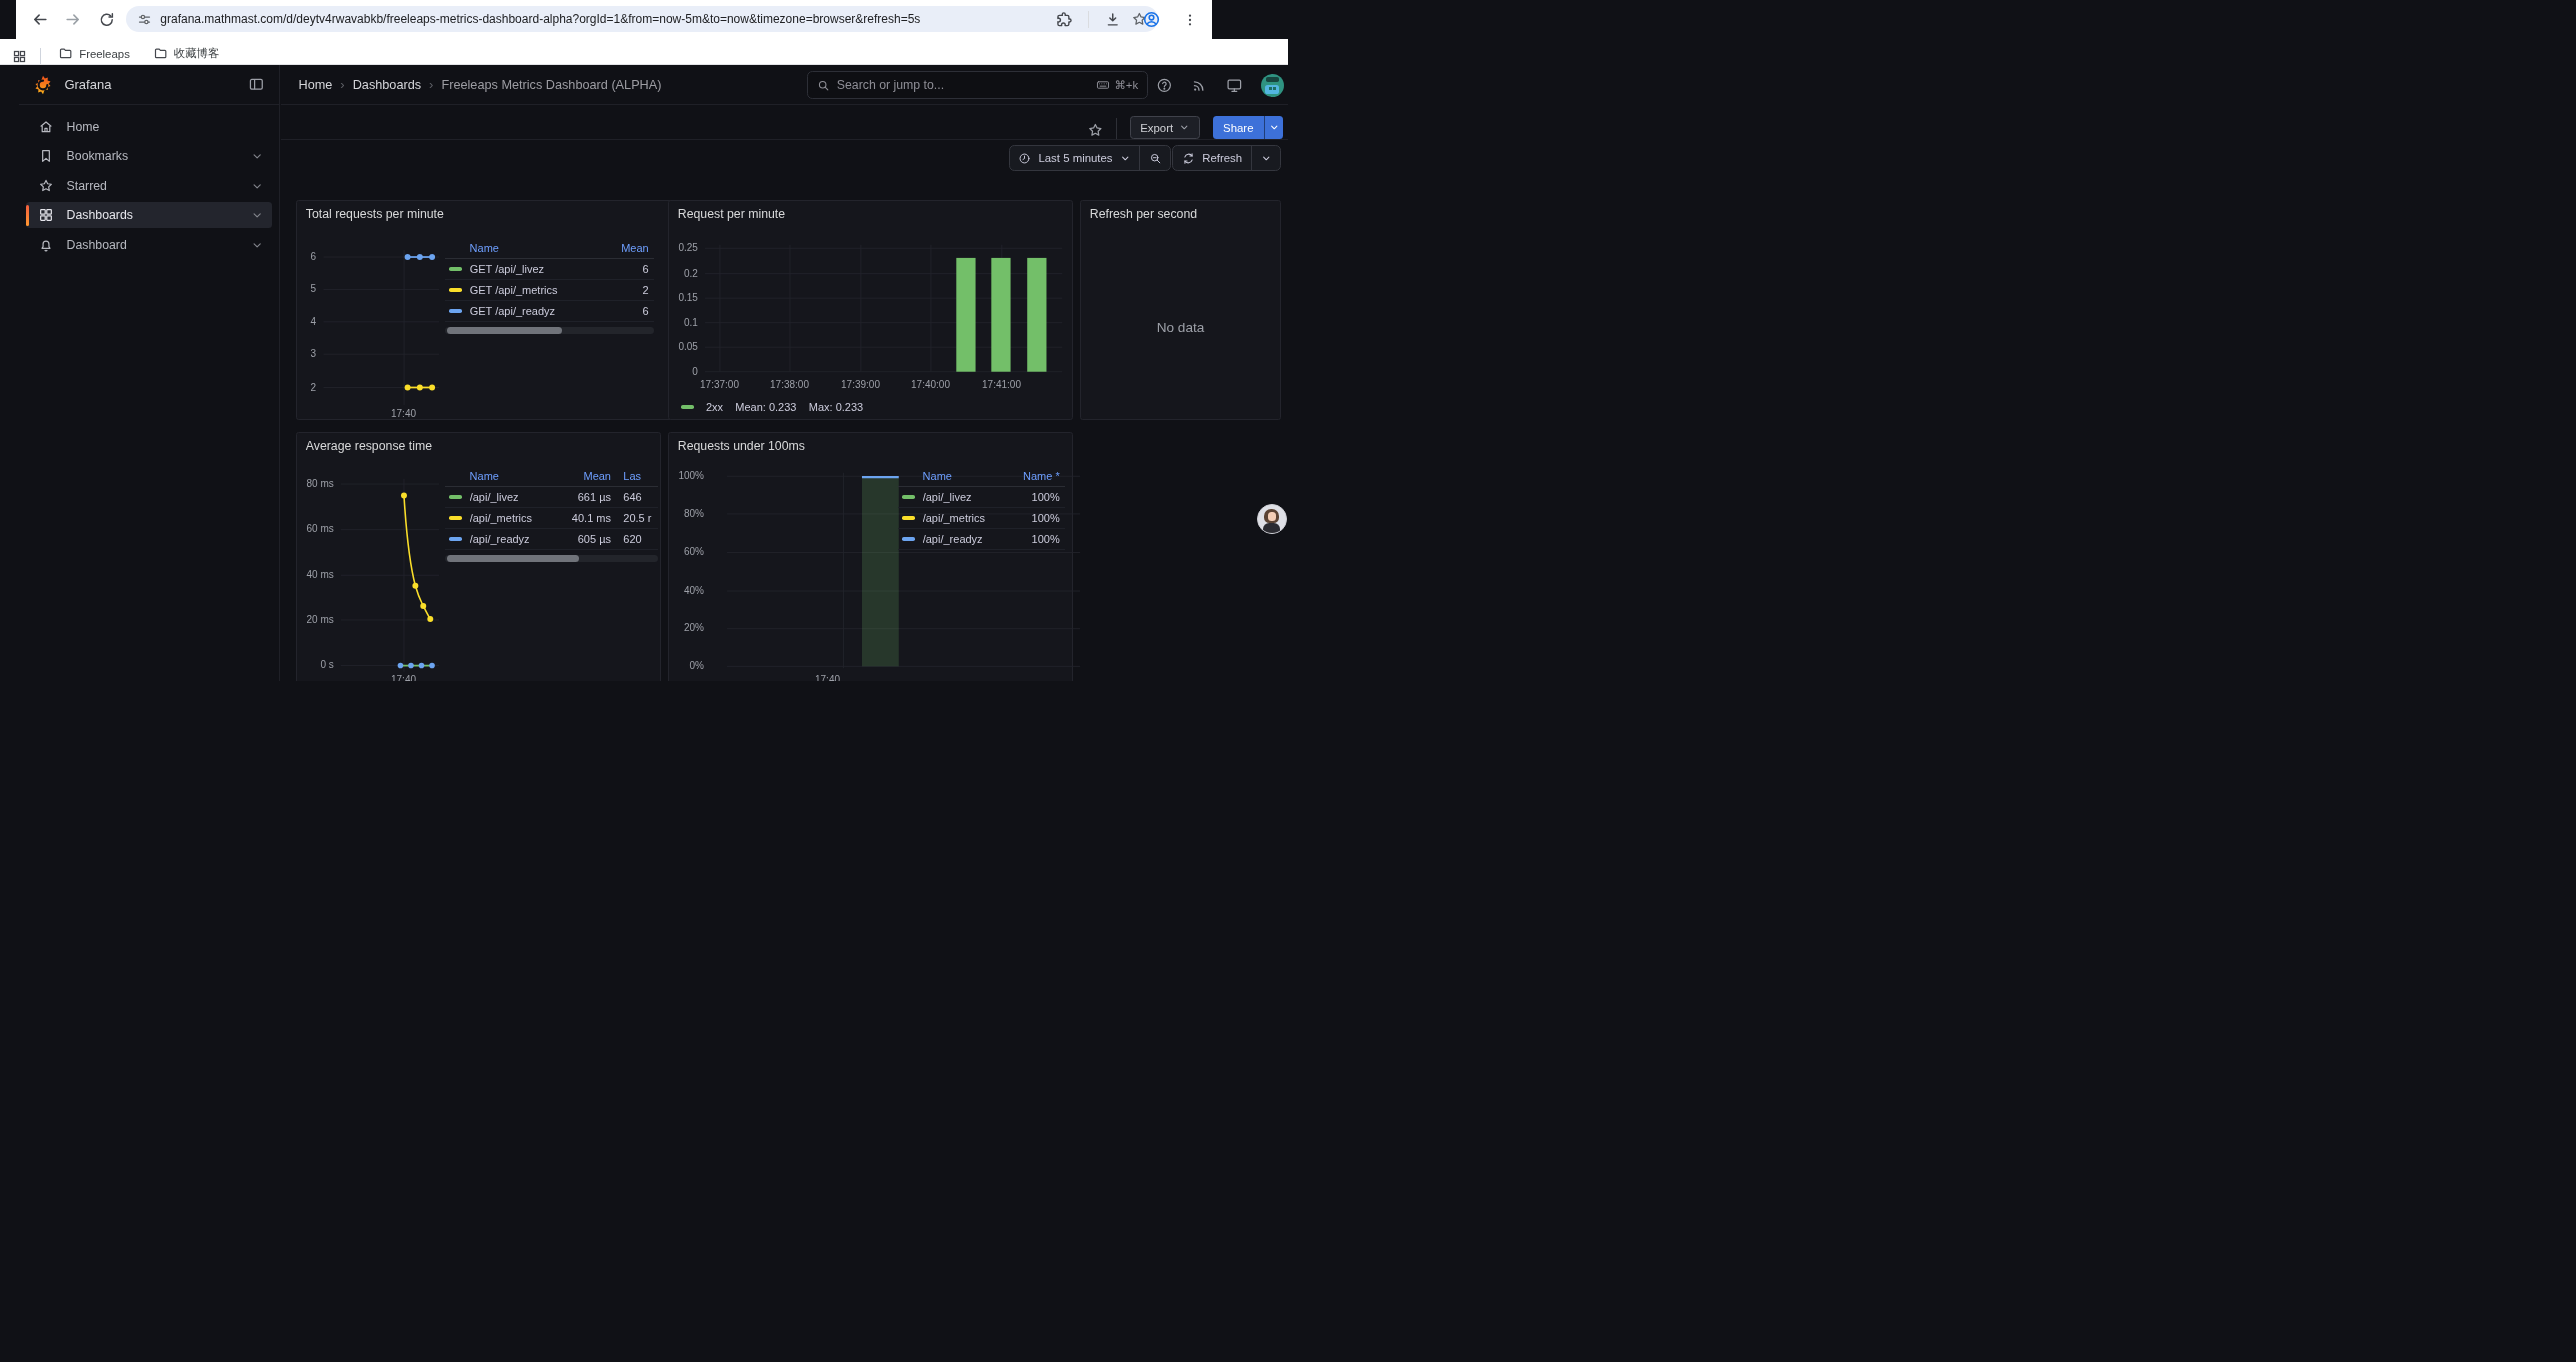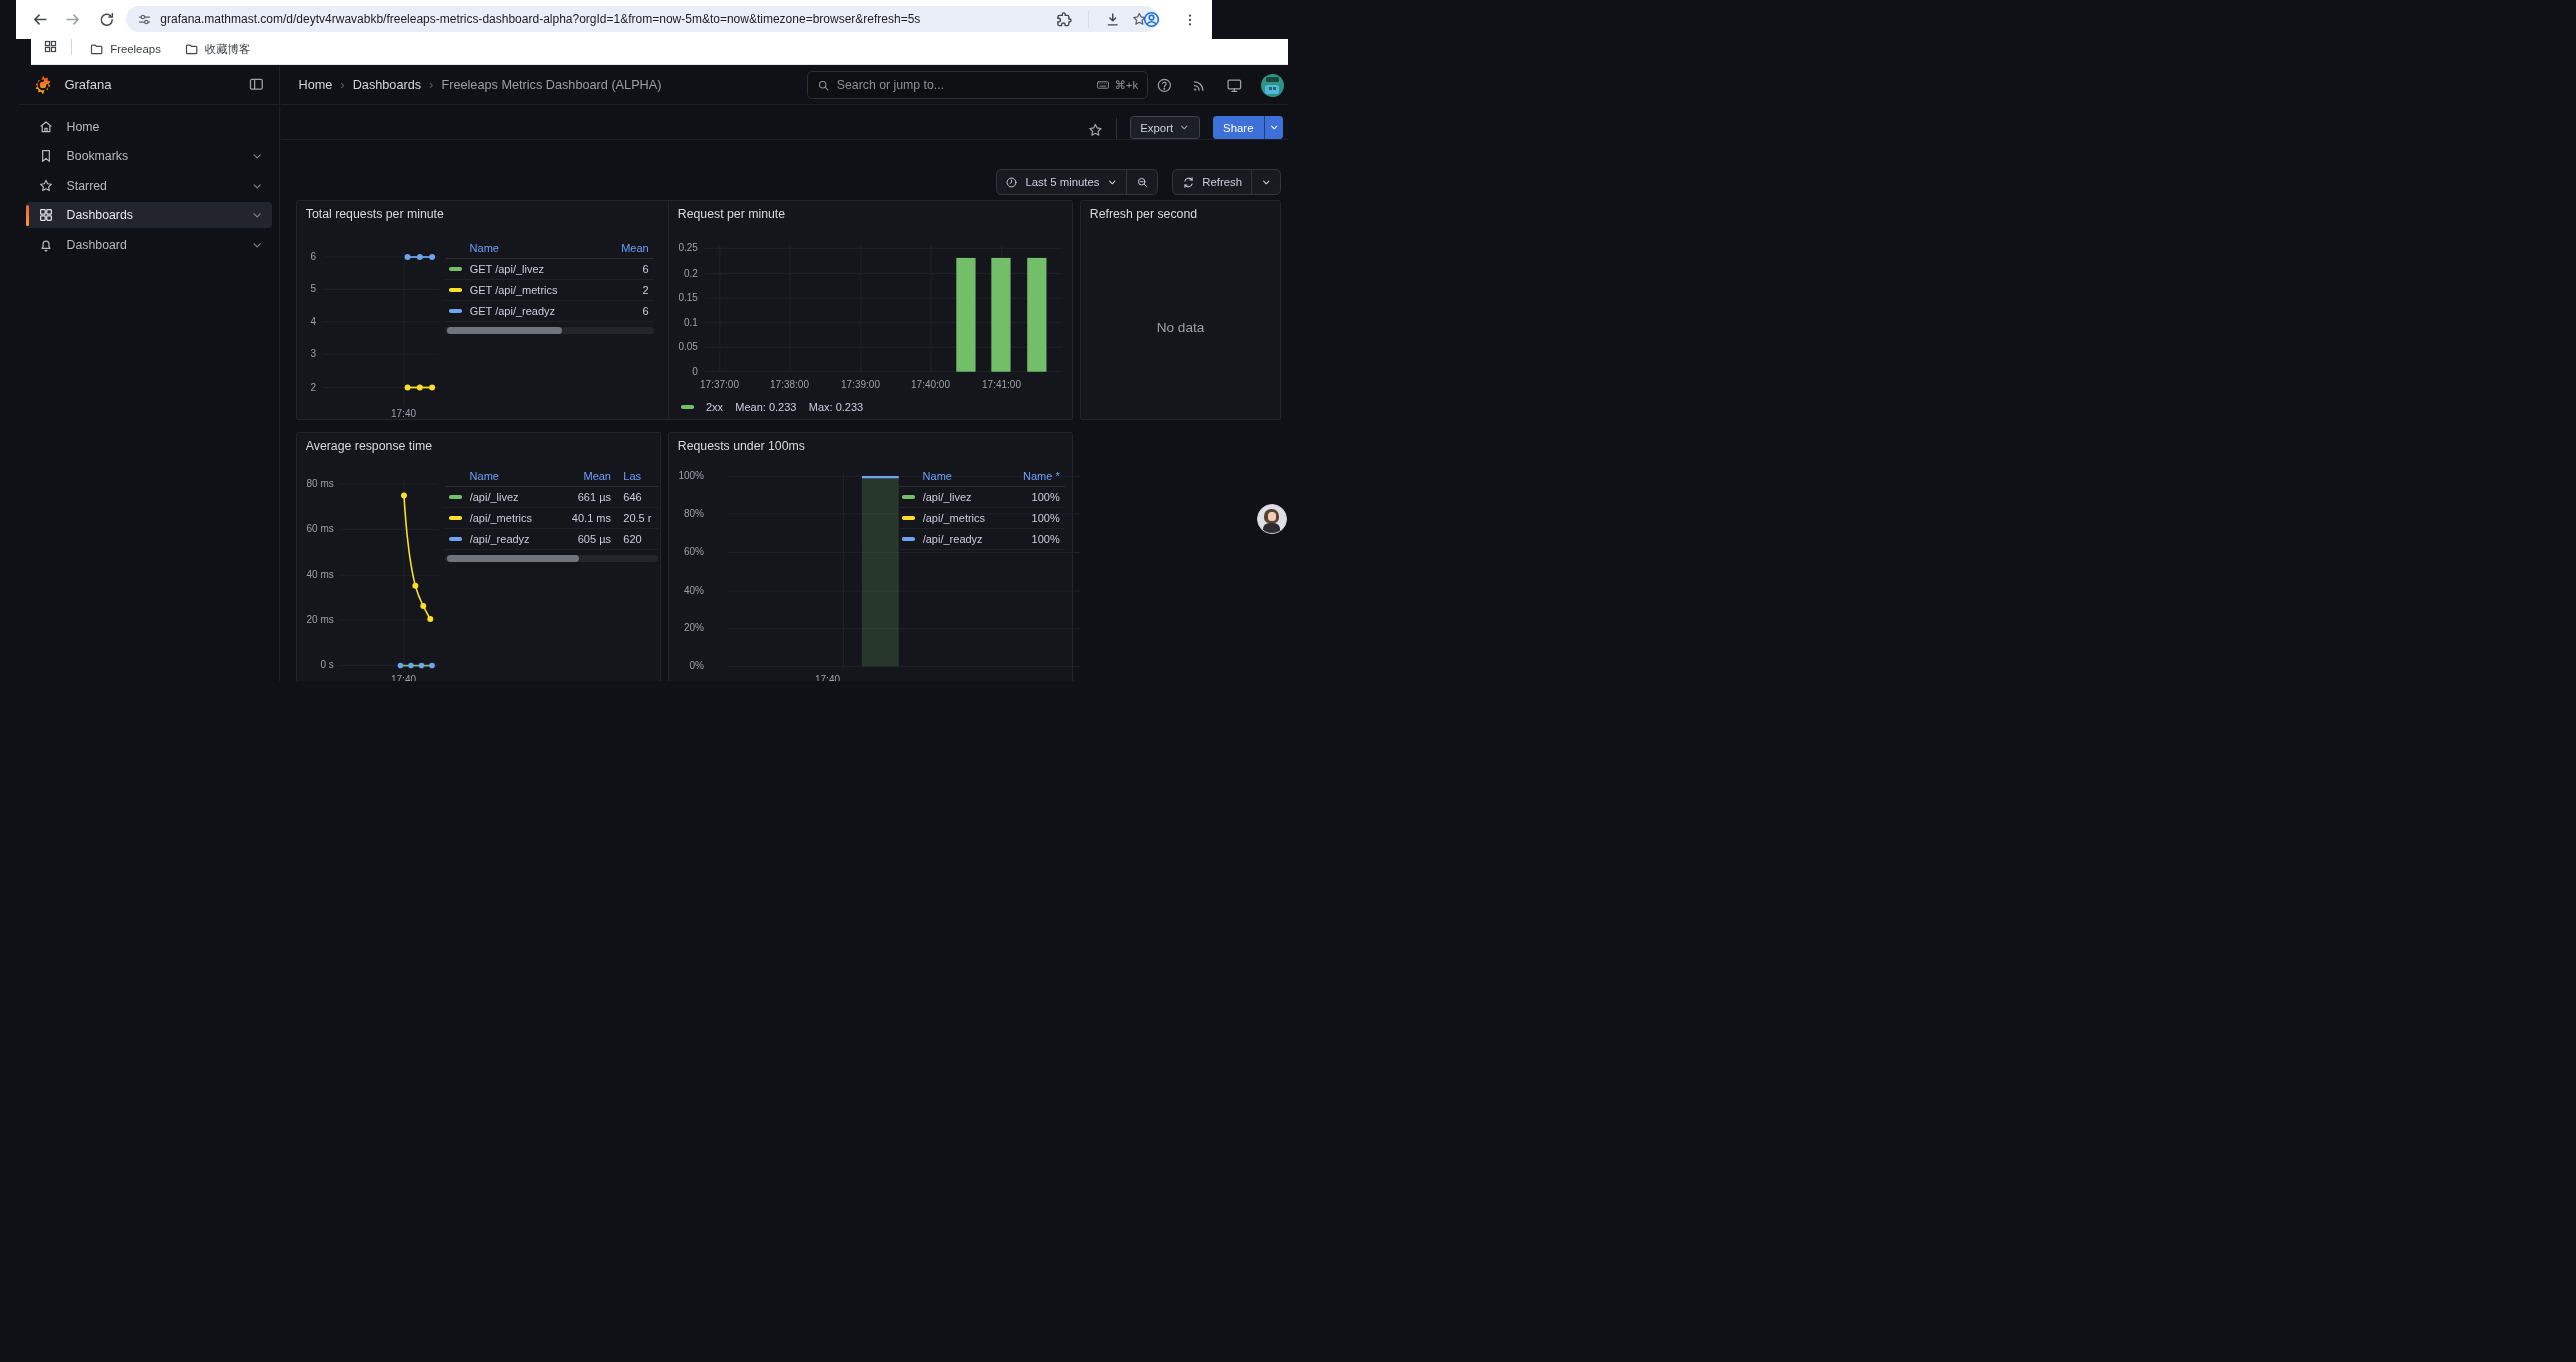--- a/index.html
+++ b/index.html
@@ -9,21 +9,21 @@
 
   
   .chrome { position:absolute; left:16px; top:0; width:1196px; height:39px; background:#ffffff; display:flex; align-items:center; }
   .nav-ico { width:30px; height:30px; display:flex; align-items:center; justify-content:center; border-radius:50%; flex:0 0 auto; }
   .urlbar { position:absolute; left:110px; top:6.1px; width:1032px; height:26px; background:#e9eef8; border-radius:13px; display:flex; align-items:center; padding:0 10.5px; }
   .urlbar .url { font-size:12px; color:#202124; white-space:nowrap; overflow:hidden; flex:1; margin:0 8.8px; }
   .chrome-right { position:absolute; right:7px; top:0; height:39px; display:flex; align-items:center; gap:8.8px; }
   .vdiv-lt { width:0.9px; height:17.5px; background:#dadce0; }
 
   
-  .bmbar { position:absolute; left:0; top:39px; width:1300px; height:26px; background:#ffffff; border-bottom:0.9px solid #e2e3e6; display:flex; align-items:flex-start; padding:0 12.3px; gap:12.3px;margin-left:31px; }
+  .bmbar { position:absolute; left:0; top:39px; width:1300px; height:26px; background:#ffffff; border-bottom:0.9px solid #e2e3e6; display:flex; align-items:flex-end; padding:0 12.3px; gap:12.3px; }
   .bm-chip { display:flex; align-items:center; gap:6.1px; font-size:11.4px; color:#3c4043; padding:2.6px 5.3px; border-radius:5.3px; }
   .bm-div { width:0.9px; height:16px; background:#cfd4dd; }
 
   
   .app { position:absolute; left:0; top:65px; width:1288px; height:616px; background:#101116; color:#ccccdc;margin-left:19px; }
   .sidebar { position:absolute; left:0; top:0; width:261px; height:616px; border-right:0.9px solid #1f2027; background:#101116; }
   .logo-row { height:40px; display:flex; align-items:center; padding:0 14px; border-bottom:0.9px solid #1f2027; }
   .logo-row .brand { font-size:13px; color:#d5d6da; margin-left:11.4px; flex:1; }
   .nav { padding:8.8px 7px 0 7px; }
   .nav-item { position:relative; height:26px; margin-bottom:3.5px; display:flex; align-items:center; padding:0 8.8px 0 12.3px; border-radius:3.5px; color:#b7b9c0; }
@@ -50,21 +50,21 @@
   .avatar-hd .a4 { left:12.3px; top:13px; width:2.6px; height:3.5px; background:#1d6e62; }
 
   .subbar { height:35px; border-bottom:0.9px solid #1f2027; display:flex; align-items:flex-end; justify-content:flex-end; padding-right:24px; gap:12.3px; }
   .btn-export { height:23px; display:flex; align-items:center; gap:6.1px; padding:0 9.6px; border:0.9px solid #40424b; border-radius:3.5px; background:#1d1f26; color:#d0d1d6; font-size:11.4px; font-weight:500; }
   .btn-share { height:23px; display:flex; border-radius:3.5px; overflow:hidden; }
   .btn-share .shl { background:#3D71D9; color:#fff; font-size:11.4px; font-weight:500; display:flex; align-items:center; padding:0 10.5px; }
   .btn-share .shr { background:#3D71D9; width:19px; display:flex; align-items:center; justify-content:center; border-left:0.9px solid rgba(10,20,40,.55); color:#fff; }
   .vdiv-dk { width:0.9px; height:21px; background:#2e3037; }
 
   .dash { position:absolute; left:0; top:76px; width:1026px; height:540px; }
-  .timebar { position:absolute; top:28px; right:26px; display:flex; gap:14px; }
+  .timebar { position:absolute; top:4px; right:26px; display:flex; gap:1px; }
   .tgroup { display:flex; align-items:center; height:26px; border:0.9px solid #34363e; border-radius:5.3px; background:#181a20; color:#ccccdc; font-size:11.4px; font-weight:500; }
   .tseg { display:flex; align-items:center; gap:7px; padding:0 8.8px; height:100%; }
   .tseg + .tseg { border-left:0.9px solid #34363e; }
 
   
   .panel { position:absolute; background:#15161c; border:0.9px solid #23242c; border-radius:2.6px; }
   .ptitle { position:absolute; left:8.8px; top:6.1px; font-size:12.3px; font-weight:500; color:#d8d9da; white-space:nowrap; }
   .tick { position:absolute; font-size:10px; color:#9da0a8; line-height:12.3px; }
   .ytick { width:35px; text-align:right; }
   .xtick { width:61px; text-align:center; }

